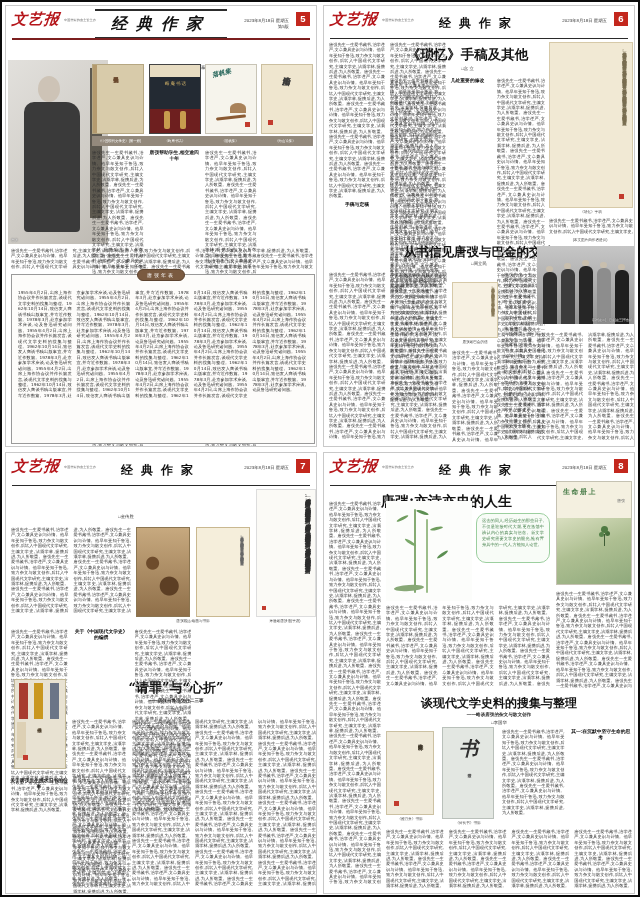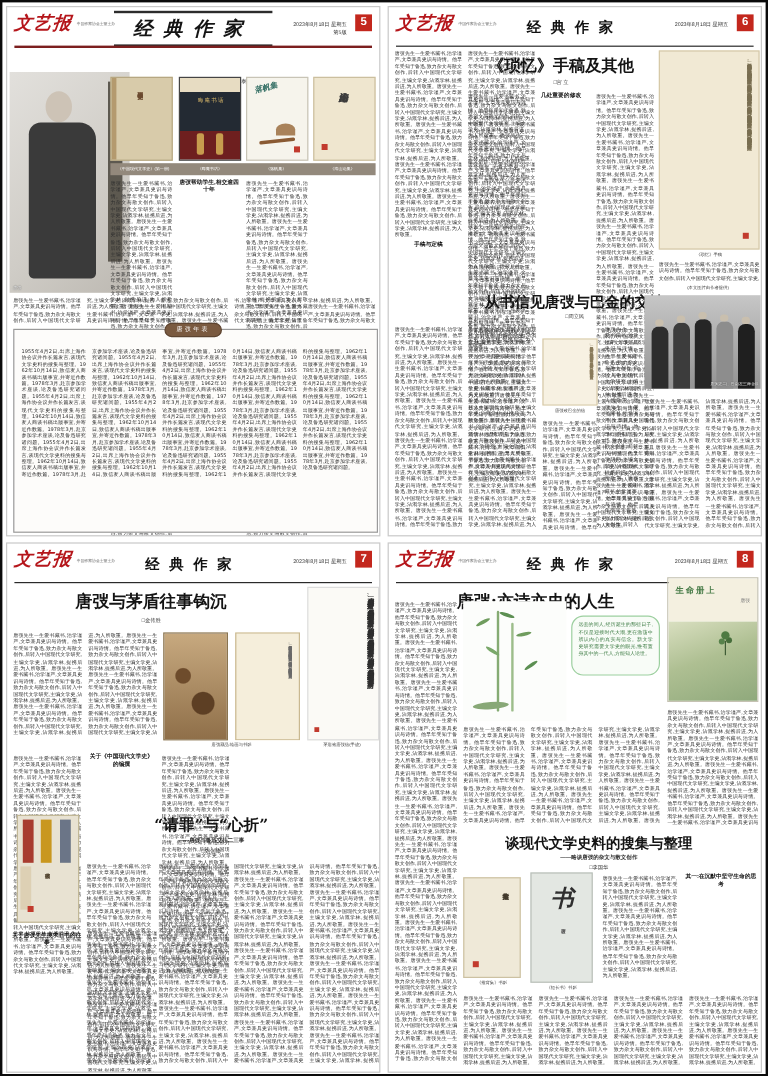--- a/index.html
+++ b/index.html
@@ -176,21 +176,20 @@
   <div class="sheet" style="left:3px;top:450px;">
     <div class="hdr">
       <div class="mast">文艺报</div>
       <div class="mastsub">中国作家协会主管主办</div>
       <div class="sect">经典作家</div>
       <div class="dateline">2023年8月18日 星期五</div>
       <div class="pagenum">7</div>
     </div>
     <div class="rule"></div>
 
-    <div class="headline" style="left:20px;top:40px;width:200px;font-size:14px;">唐弢与茅盾往事钩沉</div>
     <div class="byline" style="left:20px;top:61px;width:200px;">□金传胜</div>
 
     <div class="img" style="left:250px;top:36px;width:60px;height:128px;background:#fbfaf6;border:1px solid #ddd;">
       <div class="vtext fill" style="position:absolute;right:3px;top:4px;height:118px;width:54px;font:italic 5.5px 'DejaVu Serif',serif;line-height:8px;color:#2f2f2f;">唐弢先生一生爱书藏书,治学谨严,文章兼具史识与诗情。他早年受知于鲁迅,致力杂文与散文创作,后转入中国现代文学研究,主编文学史,沾溉学林,提携后进,为人所敬重。唐弢先生一生爱书藏书,治学谨严,文章兼具史识与诗情。他早年受知于鲁迅,致力杂文与散文创作,后转入中国现代文学研究,主编文学史,沾溉学林,提携后进,为人所敬重。唐弢先生一生爱书藏书,治学谨严,文章兼具史识与诗情。他早年受知于鲁迅,致力杂文与散文创作,后转入中国现代文学研究,主编文学史,沾溉学林,提携后进,为人所敬重。</div>
       <span class="seal" style="left:5px;bottom:6px;width:4px;height:4px;"></span>
     </div>
     <div class="caption" style="left:246px;top:166px;width:66px;">茅盾致唐弢信(手迹)</div>
 
     <div class="img" style="left:130px;top:74px;width:54px;height:90px;background:radial-gradient(circle at 30% 40%,#6e4c2c 0 6px,transparent 7px),radial-gradient(circle at 62% 66%,#5d3f24 0 9px,transparent 10px),linear-gradient(#c7a97f,#8f6f49);border:1px solid #8a744f;"></div>
     <div class="img" style="left:190px;top:74px;width:54px;height:90px;background:#f5eedb;box-shadow:inset 0 0 0 1px #c9b890;">

